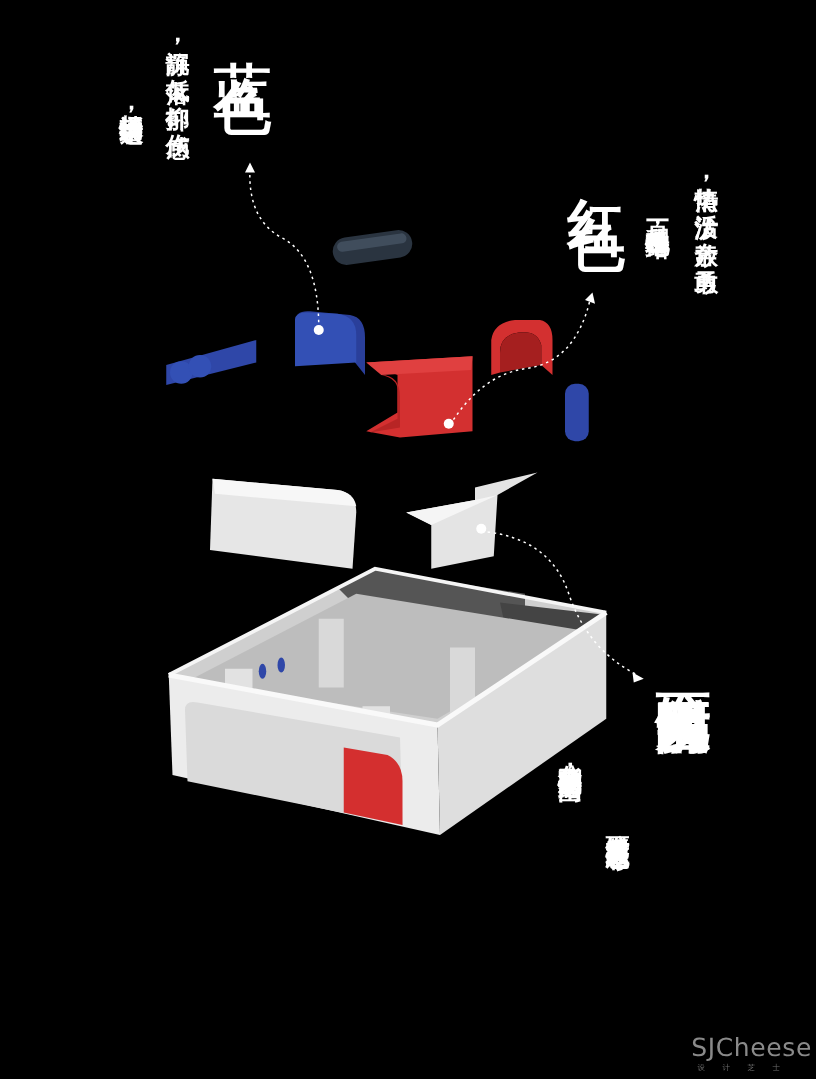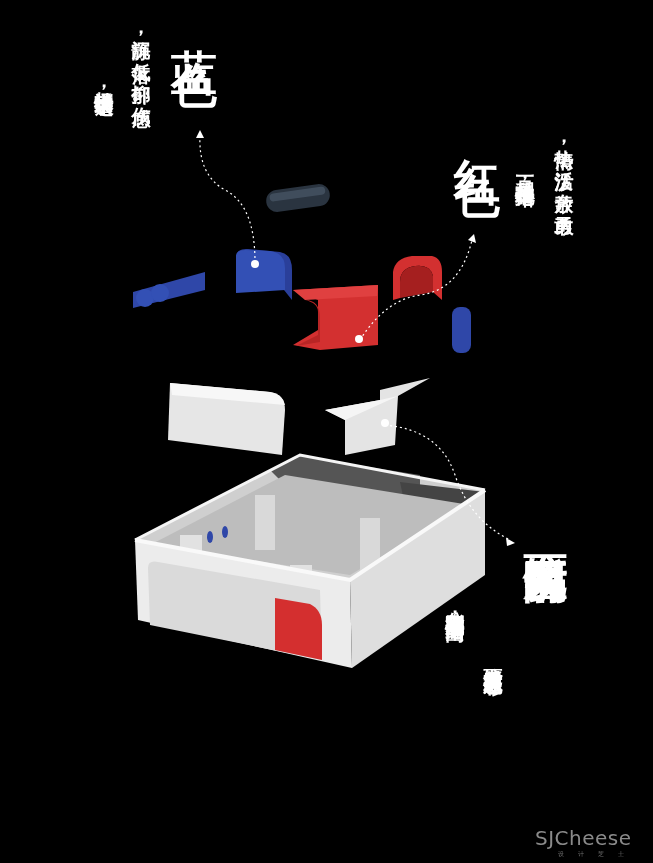--- a/index.html
+++ b/index.html
@@ -3,21 +3,21 @@
 <meta charset="utf-8">
 <style>
   html, body { margin:0; padding:0; background:#000; }
   body { width:653px; height:863px; position:relative; overflow:hidden;
          font-family:"DejaVu Sans", "Liberation Sans", sans-serif; color:#fff; }
   .vt { position:absolute; writing-mode:vertical-rl; text-orientation:upright;
         color:#fff; white-space:nowrap; }
   .title { font-weight:bold; font-size:46px; letter-spacing:14px; line-height:1; }
   .title-big { font-weight:bold; font-size:44px; letter-spacing:2px; line-height:1; }
   .sub { font-weight:bold; font-size:19px; letter-spacing:1px; line-height:1; }
-  .watermark { position:absolute; left:535px; top:826px; color:#8a8a8a; font-size:20px;
+  .watermark { position:absolute; left:553px; top:826px; color:#8a8a8a; font-size:20px;
                font-family:"DejaVu Sans", sans-serif; letter-spacing:0.5px; }
   .watermark-sub { position:absolute; left:558px; top:850px; color:#6d6d6d; font-size:6px;
                    letter-spacing:14px; }
   svg { position:absolute; left:0; top:0; }
 </style>
 </head>
 <body>
 
 <svg width="653" height="863" viewBox="0 0 653 863">
 

